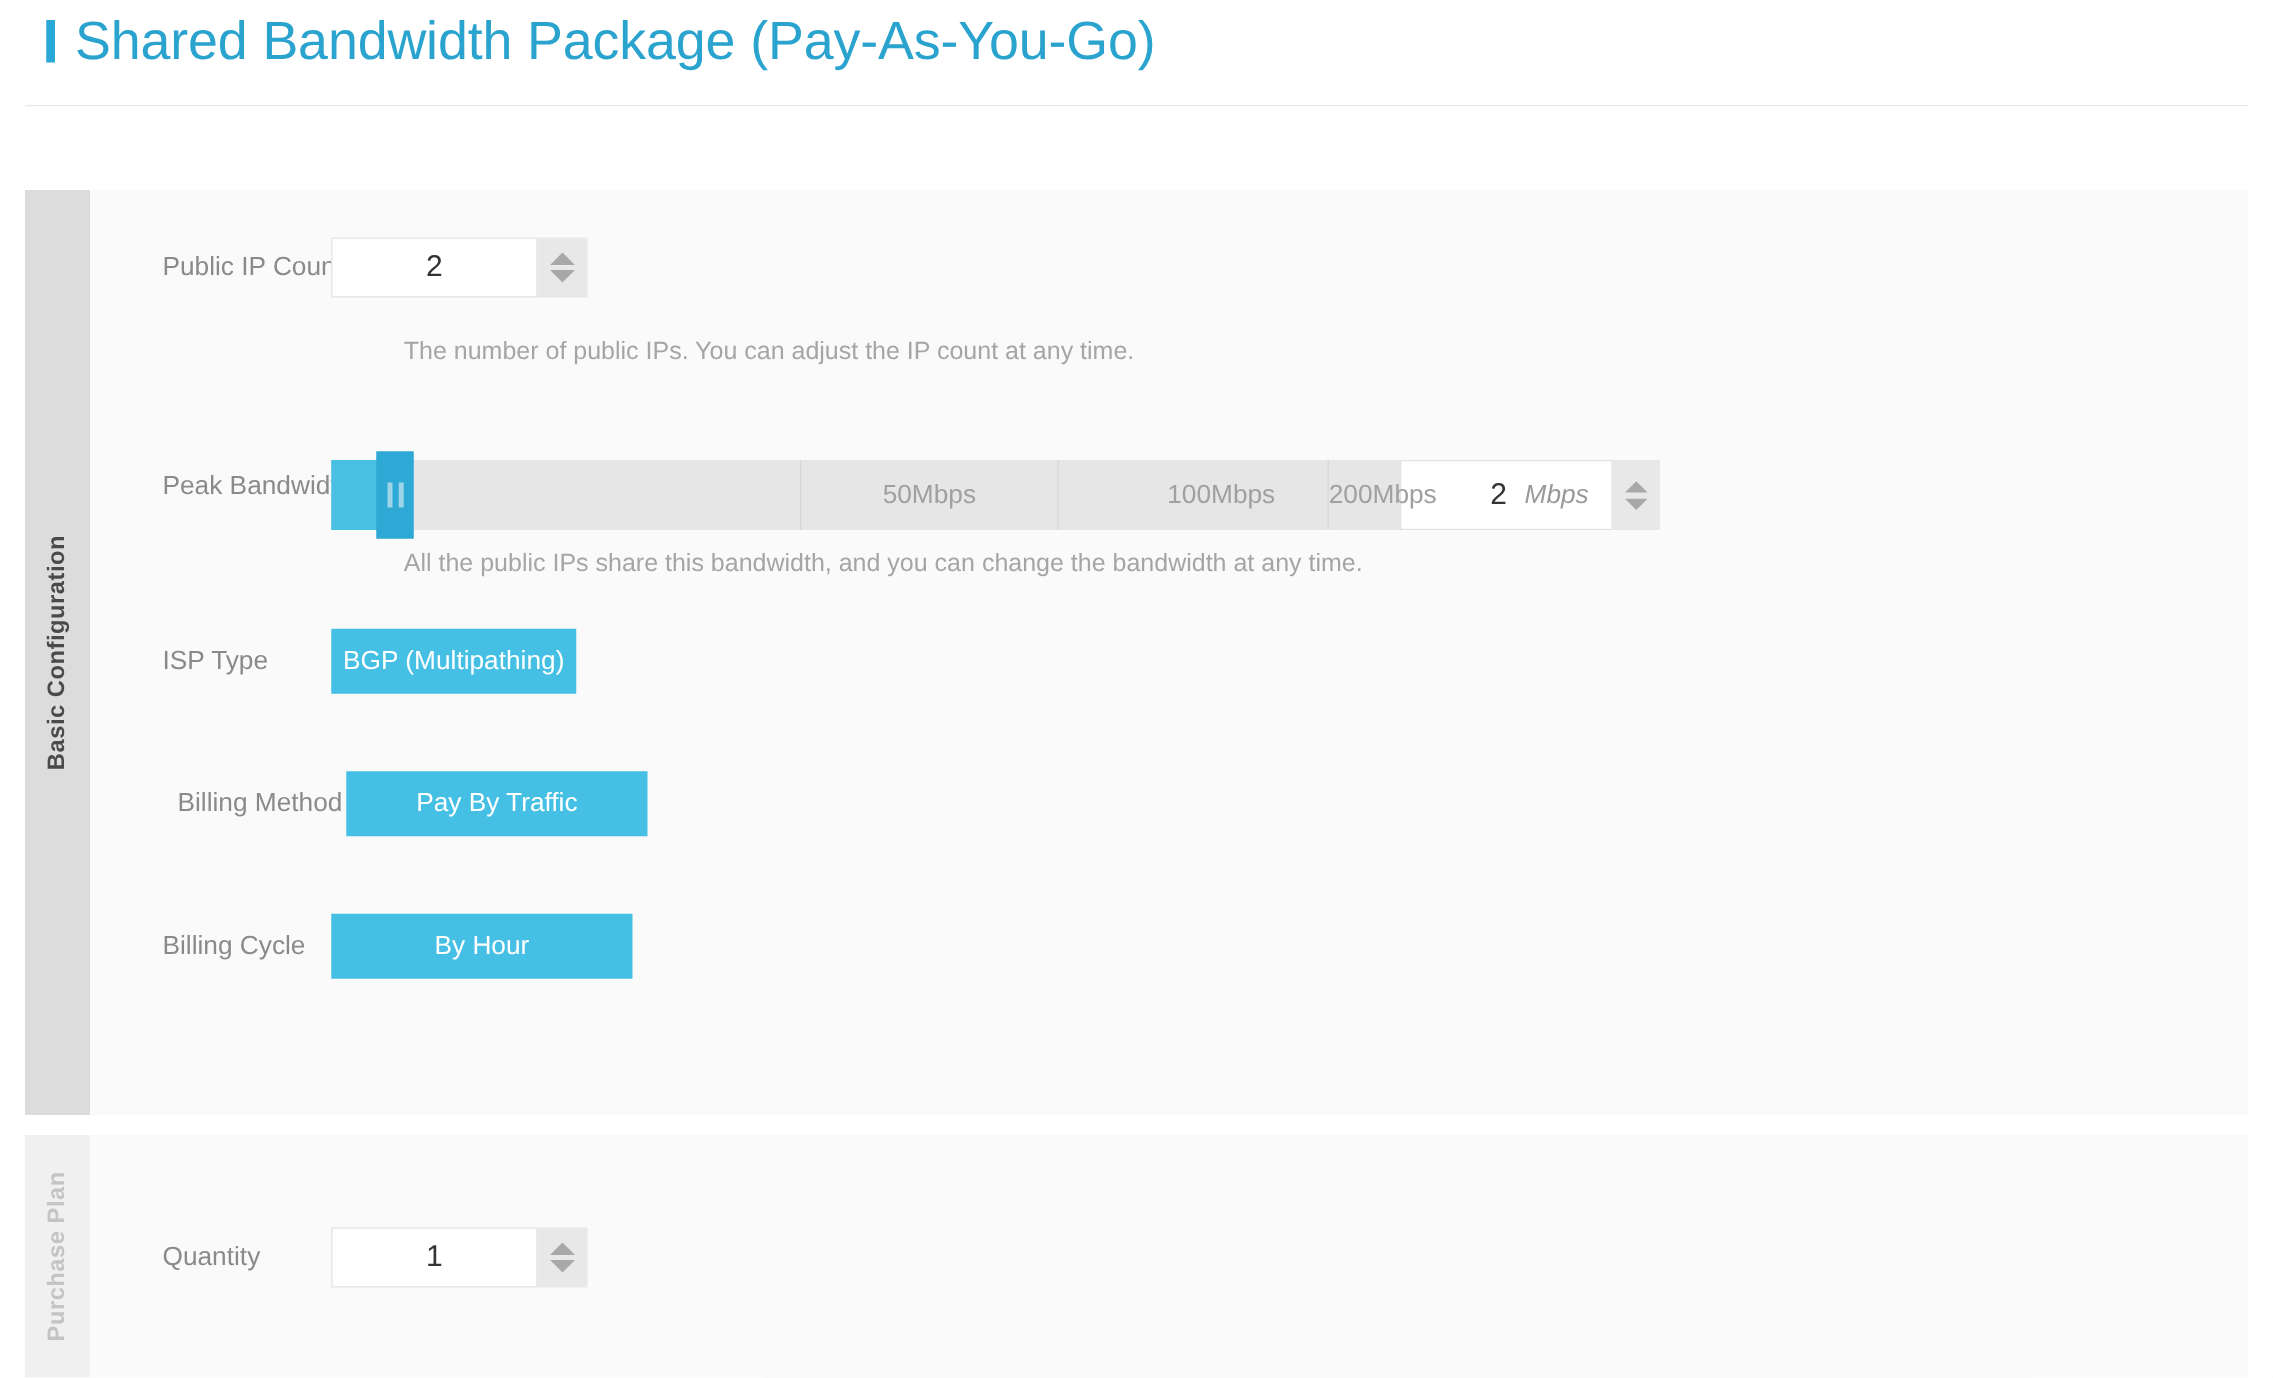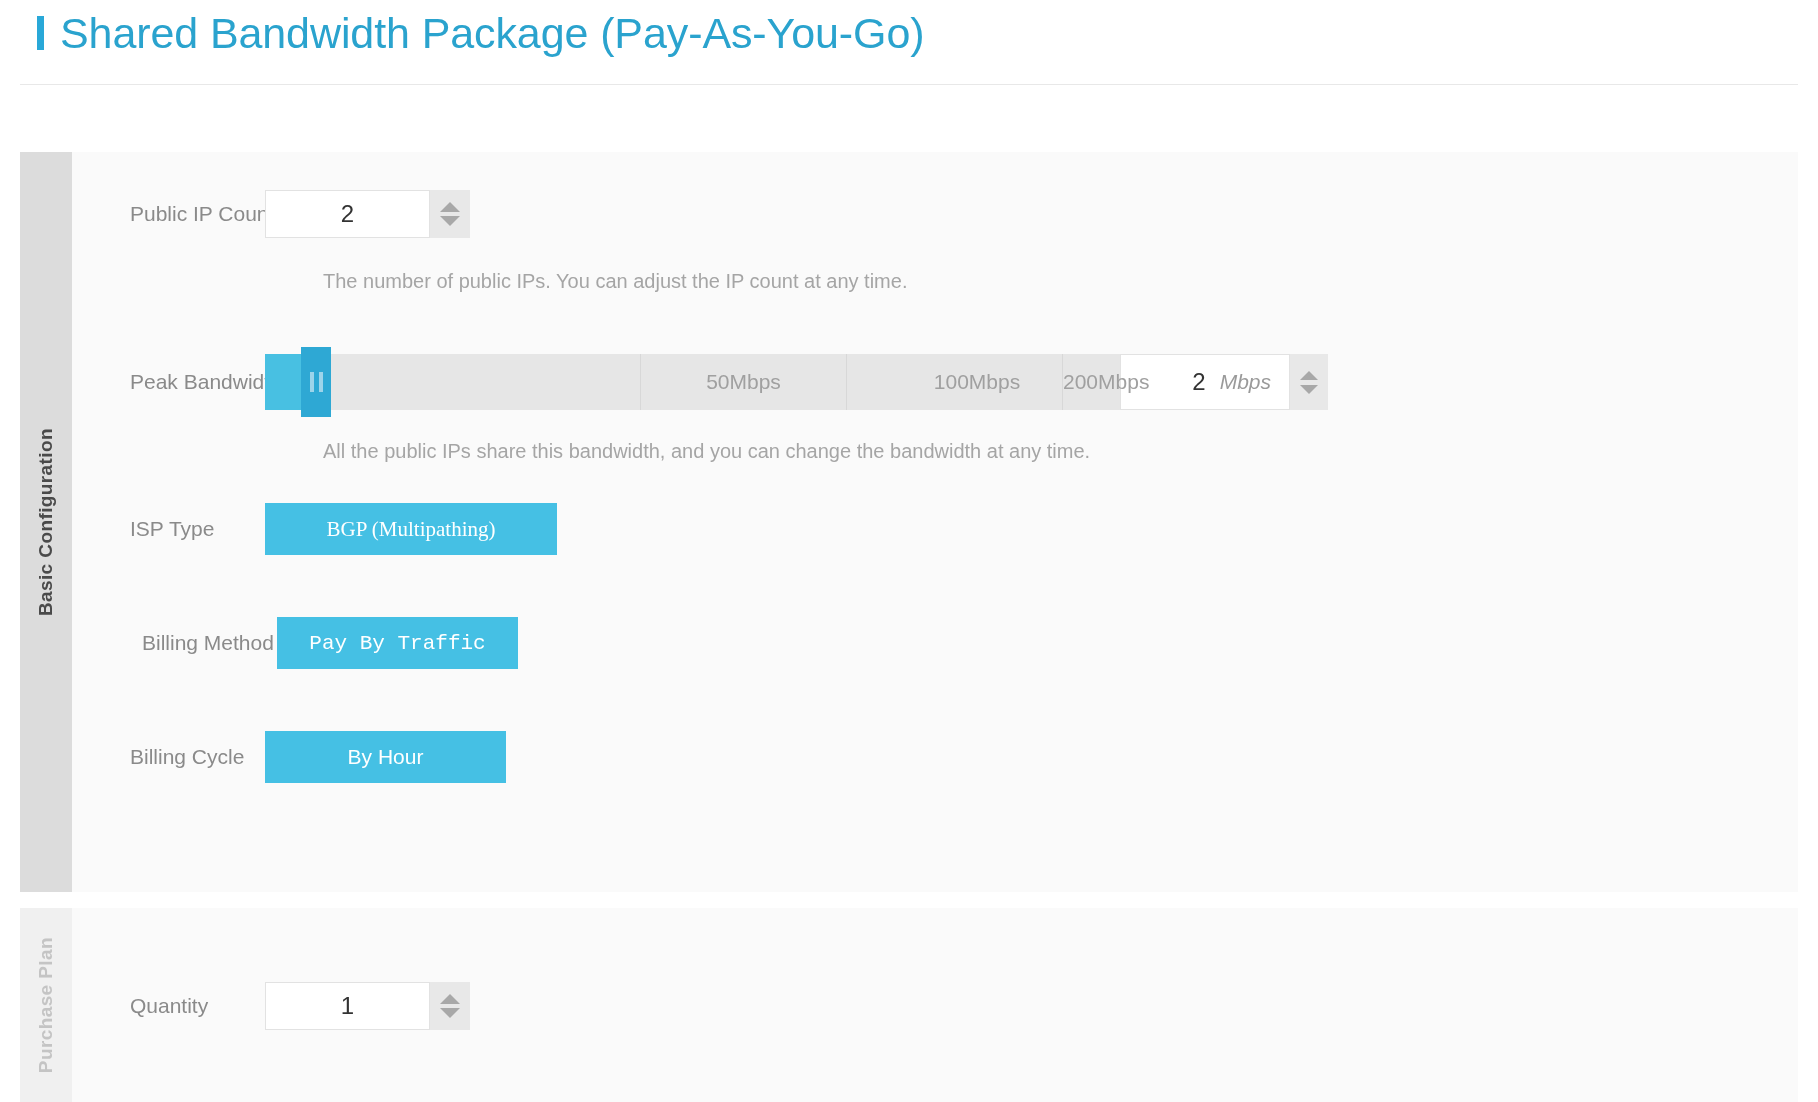--- a/index.html
+++ b/index.html
@@ -165,20 +165,21 @@
     width: 0; height: 0;
     border-left: 10px solid transparent;
     border-right: 10px solid transparent;
     border-top: 10px solid #a8a8a8;
   }
 
   
   .slider-wrap {
     display: flex;
     align-items: stretch;
+    margin-top: 14px;
   }
   .slider-track {
     position: relative;
     width: 855px;
     height: 56px;
     background: #e6e6e6;
     flex: 0 0 855px;
   }
   .slider-fill {
     position: absolute;
@@ -282,22 +283,22 @@
     display: inline-flex;
     align-items: center;
     justify-content: center;
     padding: 0 22px;
     box-sizing: border-box;
     cursor: pointer;
     border: none;
     font-family: "Liberation Sans", sans-serif;
     white-space: nowrap;
   }
-  .choice-btn.w-isp { width: 292px; font-family: Liberation Serif, serif; }
-  .choice-btn.w-bill { width: 241px; font-family: Liberation Mono, monospace; }
+  .choice-btn.w-isp { width: 196px; }
+  .choice-btn.w-bill { width: 241px; }
   .choice-btn.w-cycle { width: 241px; }
 </style>
 </head>
 <body>
 
 <div class="page-header">
   <div class="title-row">
     <div class="title-accent"></div>
     <div class="page-title">Shared Bandwidth Package (Pay-As-You-Go)</div>
   </div>

